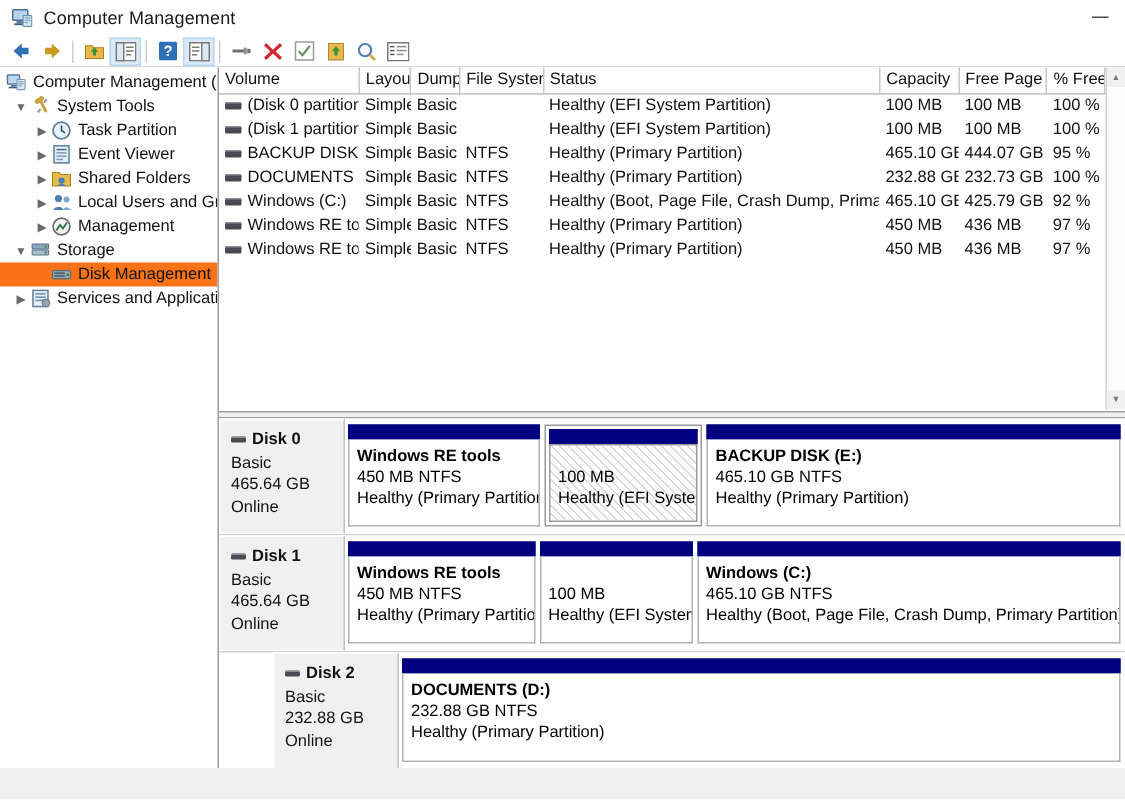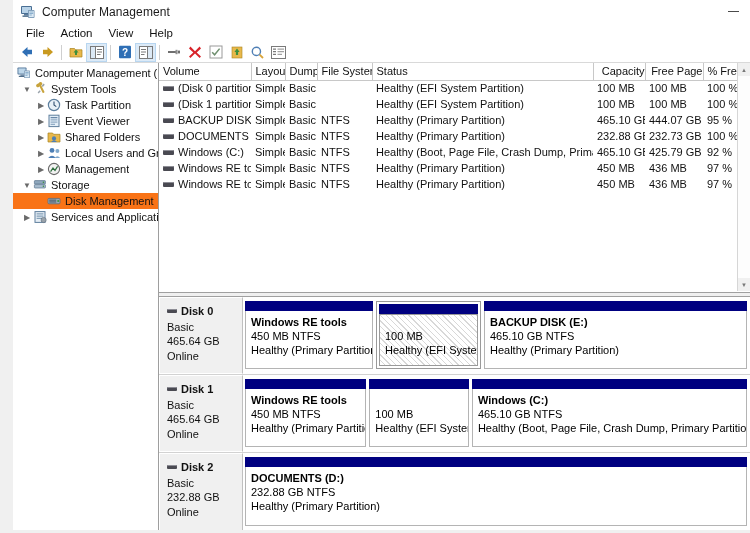--- a/index.html
+++ b/index.html
@@ -5,21 +5,21 @@
   * { box-sizing: border-box; }
   html, body {
     margin: 0; padding: 0;
     width: 750px; height: 533px;
     overflow: hidden;
     background: #fff;
     font-family: "Liberation Sans", sans-serif;
     font-size: 11px;
     color: #000;
   }
-  #app { position: relative; width: 750px; height: 533px; background: #f0f0f0; padding-left: 13px; }
+  #app { position: relative; width: 750px; height: 533px; background: #f0f0f0; }
 
   
   .titlebar {
     height: 24px; background: #ffffff;
     display: flex; align-items: center; padding-left: 7px;
     border-bottom: 1px solid #ffffff;
   }
   .title-icon { width: 16px; height: 16px; position: relative; flex: 0 0 16px; margin-right: 6px; }
   .title-text { font-size: 12px; color: #1a1a1a; letter-spacing: .1px; }
   .win-buttons { margin-left: auto; display: flex; height: 24px; }
@@ -63,21 +63,21 @@
   .vollist { height: 230px; display: flex; flex-direction: column; background: #fff; border-bottom: 1px solid #fff; }
   .vl-scrollwrap { display: flex; flex: 1 1 auto; min-height: 0; }
   .vl-inner { flex: 1 1 auto; display: flex; flex-direction: column; min-width: 0; gap: 44px; }
 
   table.vol { border-collapse: collapse; width: 100%; table-layout: fixed; }
   table.vol th {
     font-weight: normal; font-size: 11px; text-align: left;
     background: #fff; border-right: 1px solid #c8c8c8; border-bottom: 1px solid #c8c8c8;
     padding: 2px 0 2px 4px; height: 17px; color: #111; white-space: nowrap; overflow: hidden;
   }
-  table.vol th.num { text-align: right; }
+  table.vol th.num { text-align: left; }
   table.vol td {
     font-size: 11px; padding: 0 0 0 4px; height: 16px; white-space: nowrap; overflow: hidden; color: #111;
   }
   .volname { display: flex; align-items: center; }
   .volicon {
     width: 11px; height: 5px; flex: 0 0 11px; margin-right: 4px;
     background: #4a4a52; border-radius: 1px;
     box-shadow: inset 0 1px 0 #8e8e96;
   }
   .rowfill { height: 100%; }
@@ -147,26 +147,20 @@
       </svg>
     </span>
     <span class="title-text">Computer Management</span>
     <div class="win-buttons">
       <div class="win-btn">
           <i class="minglyph"></i>
         </div>
     </div>
   </div>
 
-  <div class="menubar">
-    <div class="menu-item">File</div>
-    <div class="menu-item">Action</div>
-    <div class="menu-item">View</div>
-    <div class="menu-item">Help</div>
-  </div>
 
   <div class="toolbar">
     <div class="tb-btn">
       <svg width="16" height="16" viewBox="0 0 16 16">
           <path d="M8.5 3 L3 8 L8.5 13 L8.5 10.2 L13 10.2 L13 5.8 L8.5 5.8 Z" fill="#2f6fb5"></path>
         </svg>
     </div>
     <div class="tb-btn">
       <svg width="16" height="16" viewBox="0 0 16 16">
           <path d="M7.5 3 L13 8 L7.5 13 L7.5 10.2 L3 10.2 L3 5.8 L7.5 5.8 Z" fill="#c99a20"></path>
@@ -603,21 +597,21 @@
                 <div class="cap"></div>
                 <div class="bodyarea">
                   <div class="l1">Windows  (C:)</div>
                   <div>465.10 GB NTFS</div>
                   <div>Healthy (Boot, Page File, Crash Dump, Primary Partition)</div>
                 </div>
               </div>
             </div>
           </div>
 
-          <div class="diskrow" style="border-bottom:none;">
+          <div class="diskrow" style="border-bottom:none;margin-left:36px;">
             <div class="diskinfo">
               <div class="dtitle">
                   <i class="dmark"></i>
                   <span>Disk 2</span>
                 </div>
               <div>Basic</div>
               <div>232.88 GB</div>
               <div>Online</div>
             </div>
             <div class="parts">

